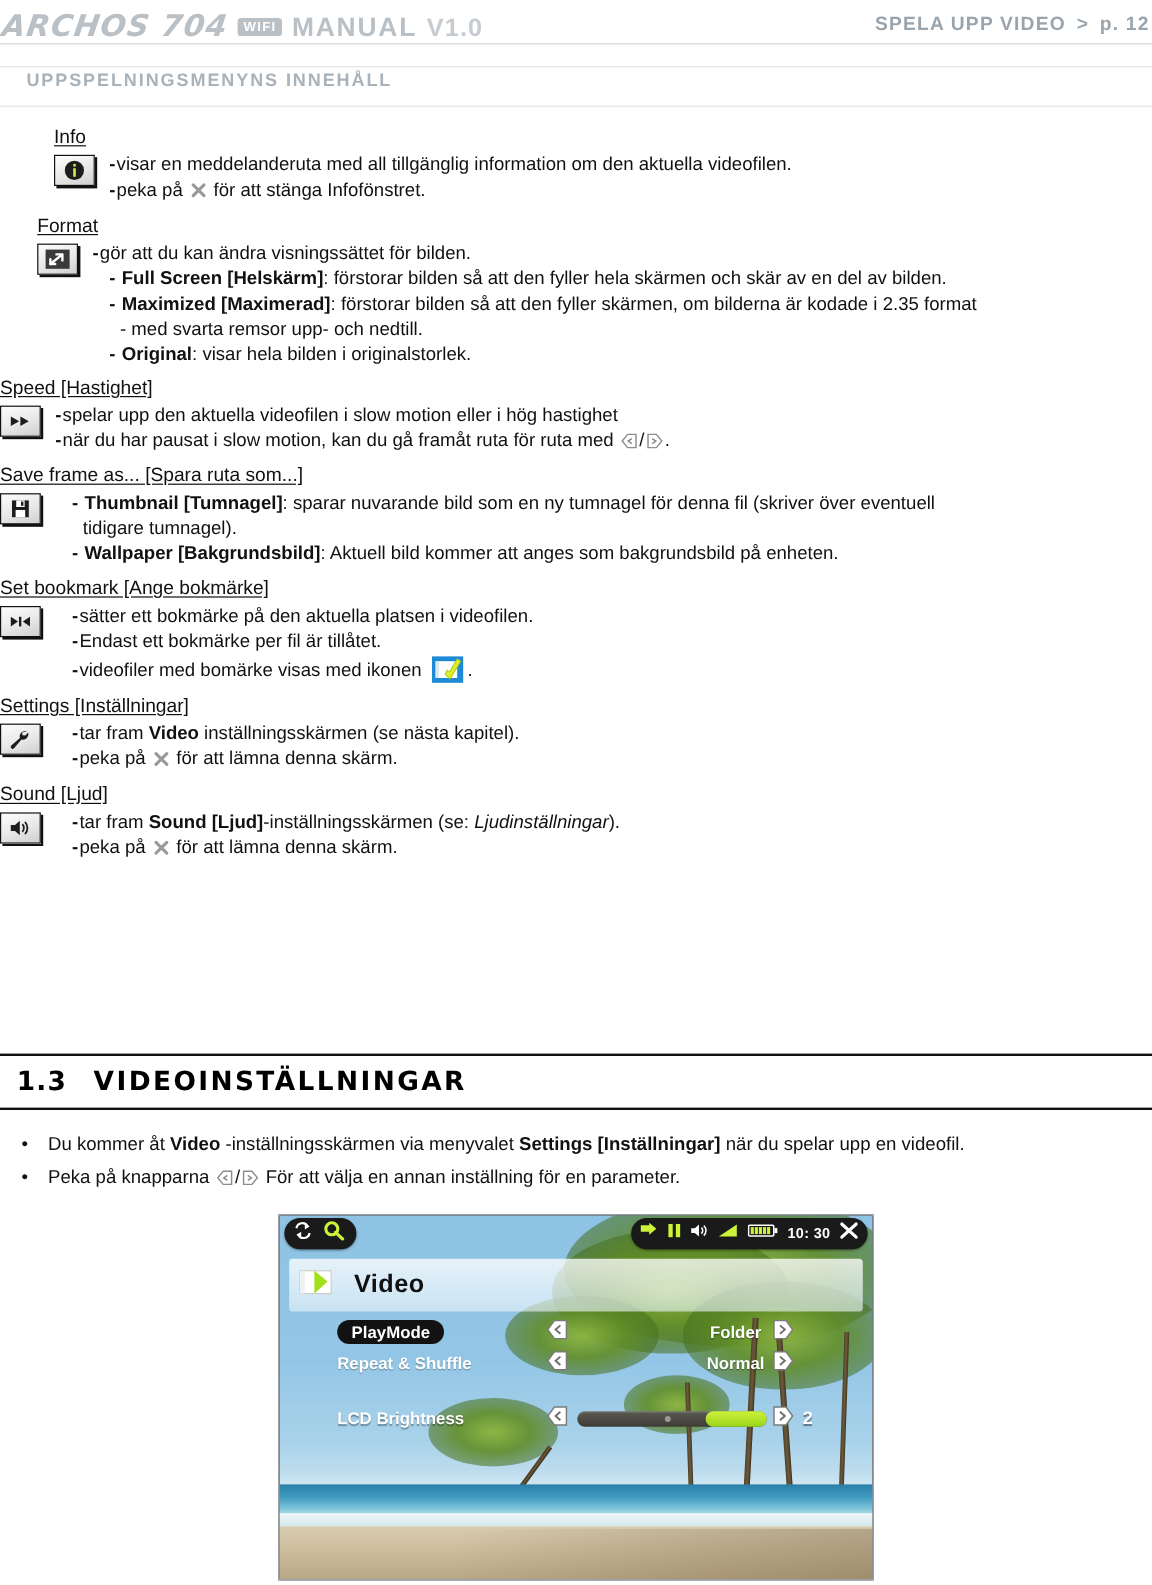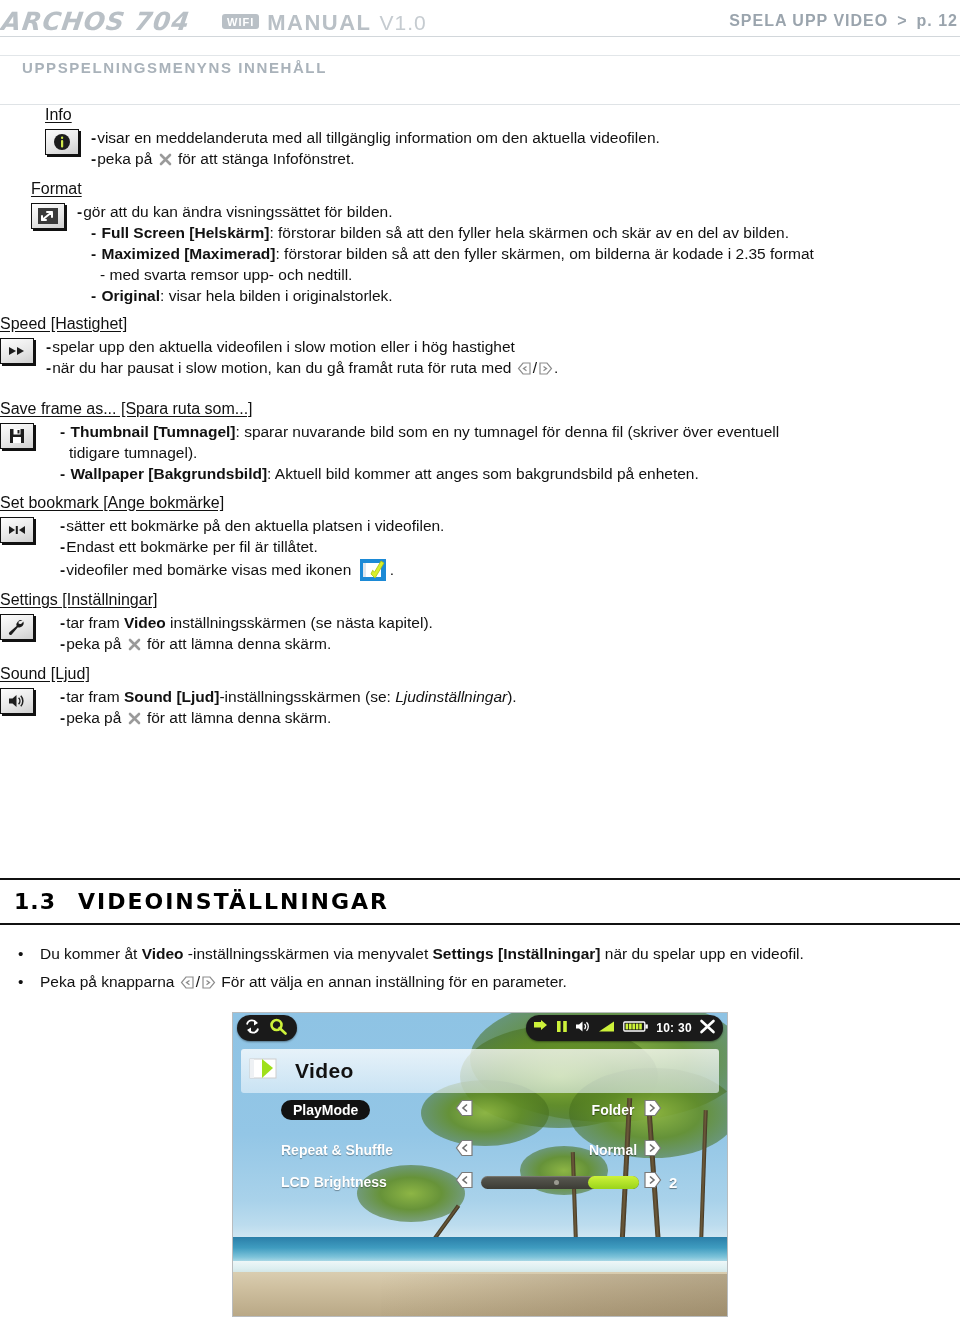--- a/index.html
+++ b/index.html
@@ -43,31 +43,30 @@
     display: inline-block;
     background: #b9c0c6;
     color: #ffffff;
     font-size: 11px;
     font-weight: bold;
     letter-spacing: 1px;
     padding: 2px 5px 1px 5px;
     border-radius: 3px;
     position: relative;
     top: -4px;
-    margin-left: 24px;
   }
   .brand-manual {
     font-size: 22px;
     font-weight: bold;
     letter-spacing: 1.5px;
     color: #b9c0c6;
   }
   .brand-version {
     font-size: 21px;
-    font-weight: normal;
+    font-weight: bold;
     letter-spacing: 1px;
     color: #c5cbd0;
   }
   .header-right {
     font-size: 16px;
     font-weight: bold;
     letter-spacing: 1px;
     color: #9aa4ad;
     white-space: nowrap;
     display: flex;
@@ -79,21 +78,21 @@
     position: absolute;
     top: 36px; left: 0; right: 0;
     height: 1px;
     background: #d2d7db;
   }
 
   
   .section-bar {
     position: absolute;
     top: 55px; left: 0; right: 0;
-    height: 50px;
+    height: 34px;
   }
   .section-bar .label {
     position: absolute;
     left: 22px; top: 4px;
     font-size: 15px;
     font-weight: bold;
     letter-spacing: 1.6px;
     color: #a9b2ba;
   }
   .section-bar .rule-top {
@@ -428,21 +427,21 @@
       <div class="lines-cell">
         <div class="line"><span class="dash">-</span><span>gör att du kan ändra visningssättet för bilden.</span></div>
         <div class="line indent-1"><span class="dash">-&nbsp;</span><b>Full Screen [Helskärm]</b><span>: förstorar bilden så att den fyller hela skärmen och skär av en del av bilden.</span></div>
         <div class="line indent-1"><span class="dash">-&nbsp;</span><b>Maximized [Maximerad]</b><span>: förstorar bilden så att den fyller skärmen, om bilderna är kodade i 2.35 format</span></div>
         <div class="line indent-2"><span>- med svarta remsor upp- och nedtill.</span></div>
         <div class="line indent-1"><span class="dash">-&nbsp;</span><b>Original</b><span>: visar hela bilden i originalstorlek.</span></div>
       </div>
     </div>
   </div>
 
-  <div class="menu-block" style="margin-bottom:20px;">
+  <div class="menu-block" style="margin-bottom:8px;">
     <div class="block-title">Speed [Hastighet]</div>
     <div class="block-body">
       <div class="icon-cell">
         <div class="chip">
           <svg width="22" height="14" viewBox="0 0 22 14">
             <path d="M3 3 L10 7 L3 11 Z" fill="#1d1d1d"></path>
             <path d="M11 3 L18 7 L11 11 Z" fill="#1d1d1d"></path>
           </svg>
         </div>
       </div>
@@ -678,21 +677,21 @@
     </span>
     <span class="opt-value">Folder</span>
     <span class="opt-arrow-r">
       <svg width="19" height="18" viewBox="0 0 19 18">
           <path d="M12 1.5 L2 1.5 L2 16.5 L12 16.5 L17.5 9 Z" fill="#ffffff" stroke="#7a7a7a" stroke-width="1.2"></path>
           <path d="M7 5.5 L11 9 L7 12.5" fill="none" stroke="#6e6e6e" stroke-width="1.6"></path>
         </svg>
     </span>
   </div>
 
-  <div class="opt-row" style="top:112px;margin-top:14px;">
+  <div class="opt-row" style="top:112px;">
     <span class="opt-label">Repeat &amp; Shuffle</span>
     <span class="opt-arrow-l">
       <svg width="19" height="18" viewBox="0 0 19 18">
           <path d="M7 1.5 L17 1.5 L17 16.5 L7 16.5 L1.5 9 Z" fill="#ffffff" stroke="#7a7a7a" stroke-width="1.2"></path>
           <path d="M12 5.5 L8 9 L12 12.5" fill="none" stroke="#6e6e6e" stroke-width="1.6"></path>
         </svg>
     </span>
     <span class="opt-value">Normal</span>
     <span class="opt-arrow-r">
       <svg width="19" height="18" viewBox="0 0 19 18">

